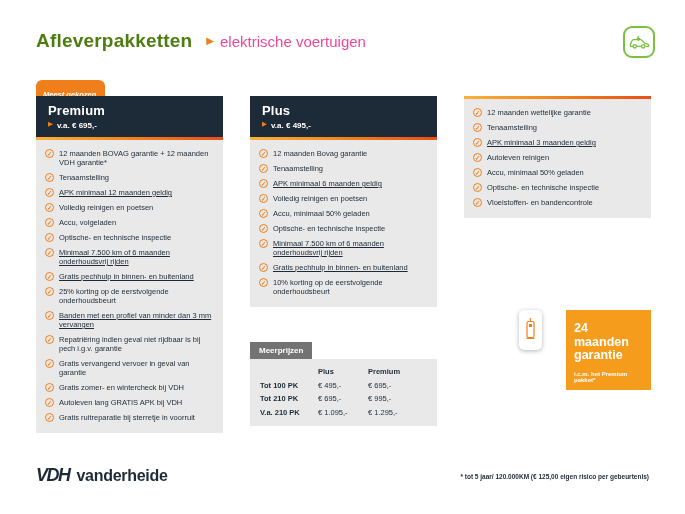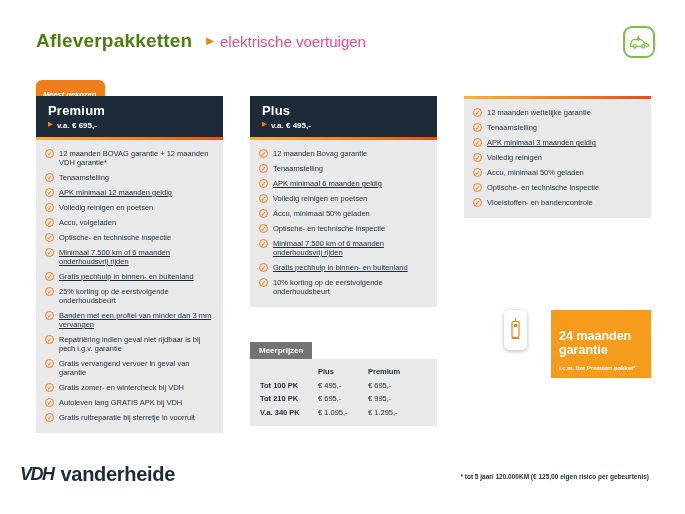--- a/index.html
+++ b/index.html
@@ -54,28 +54,28 @@
   .mp-col { font-weight:bold; }
   .mp-label { font-weight:bold; }
   .mp-val { font-weight:normal; }
 
   
   .guarantee-row { margin-top:92px; display:flex; justify-content:flex-end; align-items:flex-start; gap:4px; }
   .aside-box {
     width:23px; height:40px; background:#fff; border-radius:5px;
     box-shadow:0 1px 4px rgba(0,0,0,.3); display:flex; align-items:center; justify-content:center;
   }
-  .guarantee-box { width:100px; background:#f59c1d; color:#fff; padding:20px 8px 7px;margin-left:20px; }
+  .guarantee-box { width:85px; background:#f59c1d; color:#fff; padding:12px 8px 7px;margin-left:20px; }
   .g-line { font-size:12.5px; font-weight:bold; line-height:13.5px; }
   .g-sub { margin-top:8px; font-size:6px; font-weight:bold; }
 
   
-  .footer-logo { position:absolute; left:20px; bottom:28px; display:flex; align-items:center; gap:7px; }
+  .footer-logo { position:absolute; left:36px; bottom:28px; display:flex; align-items:center; gap:7px; }
   .logo-mark { font-size:18px; font-weight:bold; font-style:italic; letter-spacing:-1.5px; color:#1d2b38; }
-  .brand-name { font-size:20px; font-weight:bold; letter-spacing:-.3px; color:#1d2b38; }
+  .brand-name { font-size:16px; font-weight:bold; letter-spacing:-.3px; color:#1d2b38; }
   .footnote { position:absolute; right:36px; bottom:34px; font-size:6.5px; font-weight:bold; color:#1d2b38; }
 </style>
 </head>
 <body>
 
 <div class="page">
 
   <header class="header">
     <h1 class="page-title">Afleverpakketten</h1>
     <div class="subtitle-wrap">
@@ -237,21 +237,21 @@
                 <span class="mp-label">Tot 100 PK</span>
                 <span class="mp-val">€ 495,-</span>
                 <span class="mp-val">€ 695,-</span>
               </div>
               <div class="mp-row">
                 <span class="mp-label">Tot 210 PK</span>
                 <span class="mp-val">€ 695,-</span>
                 <span class="mp-val">€ 995,-</span>
               </div>
               <div class="mp-row">
-                <span class="mp-label">V.a. 340 PK</span>
+                <span class="mp-label">V.a. 210 PK</span>
                 <span class="mp-val">€ 1.095,-</span>
                 <span class="mp-val">€ 1.295,-</span>
               </div>
             </div>
         </div>
       </div>
     </div>
 
     <div class="col">
       <section class="card">
@@ -264,21 +264,21 @@
             <li class="feature">
               <span class="check-icon">✓</span>
               <span class="feature-text">Tenaamstelling</span>
             </li>
             <li class="feature">
               <span class="check-icon">✓</span>
               <span class="feature-text u">APK minimaal 3 maanden geldig</span>
             </li>
             <li class="feature">
               <span class="check-icon">✓</span>
-              <span class="feature-text">Volledig reinigen</span>
+              <span class="feature-text">Autoleven reinigen</span>
             </li>
             <li class="feature">
               <span class="check-icon">✓</span>
               <span class="feature-text">Accu, minimaal 50% geladen</span>
             </li>
             <li class="feature">
               <span class="check-icon">✓</span>
               <span class="feature-text">Optische- en technische inspectie</span>
             </li>
             <li class="feature">

